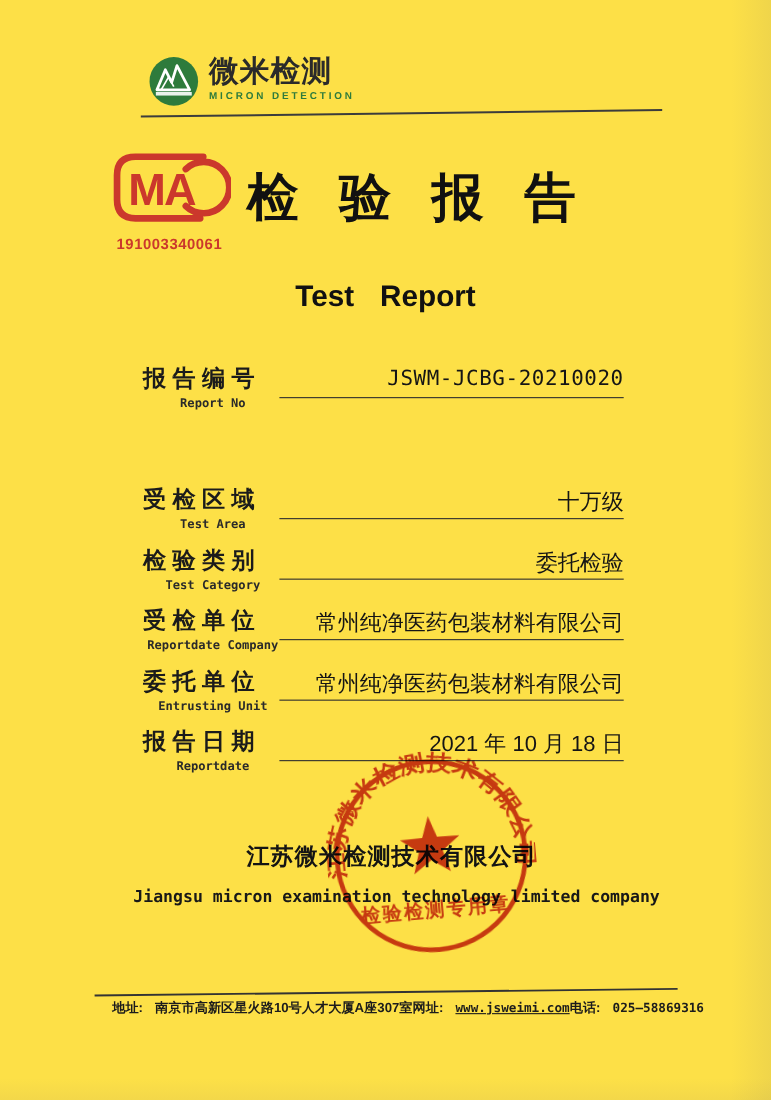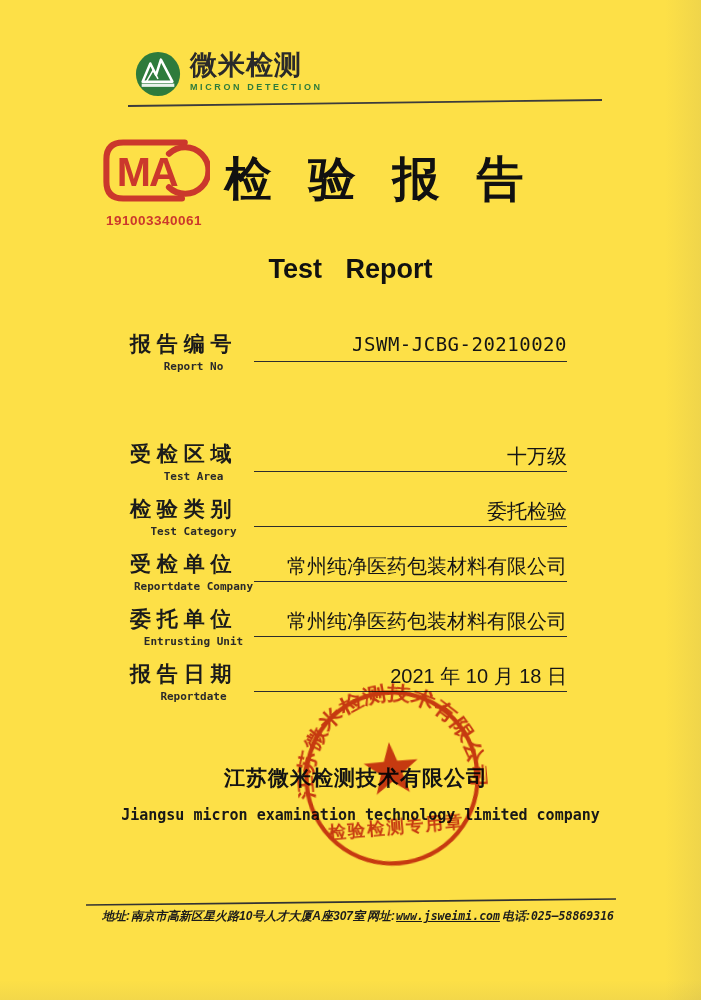--- a/index.html
+++ b/index.html
@@ -47,21 +47,21 @@
     transform:rotate(-5deg);opacity:.88;mix-blend-mode:multiply;filter:blur(.3px);}
   .company-cn{position:absolute;left:0;top:764px;width:712px;text-align:center;
     font-size:21px;font-weight:700;color:#141414;letter-spacing:1px;}
   .company-en{position:absolute;left:0;top:806px;width:701px;text-align:center;
     font-family:"DejaVu Sans Mono",monospace;font-size:15px;font-weight:700;color:#181818;padding-left:10px;}
 
   
   .rule-bottom{position:absolute;left:84px;top:896px;width:534px;height:12px;}
   .footer{position:absolute;left:102px;top:908px;width:512px;display:flex;
     justify-content:space-between;font-size:12px;font-weight:700;color:#1c1c1c;white-space:nowrap;}
-  .footer .seg{display:flex;gap:1px;align-items:baseline;font-style:italic;}
+  .footer .seg{display:flex;gap:11px;align-items:baseline;}
   .footer .mono{font-family:"DejaVu Sans Mono",monospace;font-size:11.5px;}
   .footer .url{text-decoration:underline;}
 </style>
 </head>
 <body>
 
 <div class="page">
 
   <div class="logo">
     <svg class="logo-circle" viewBox="0 0 50 50">

